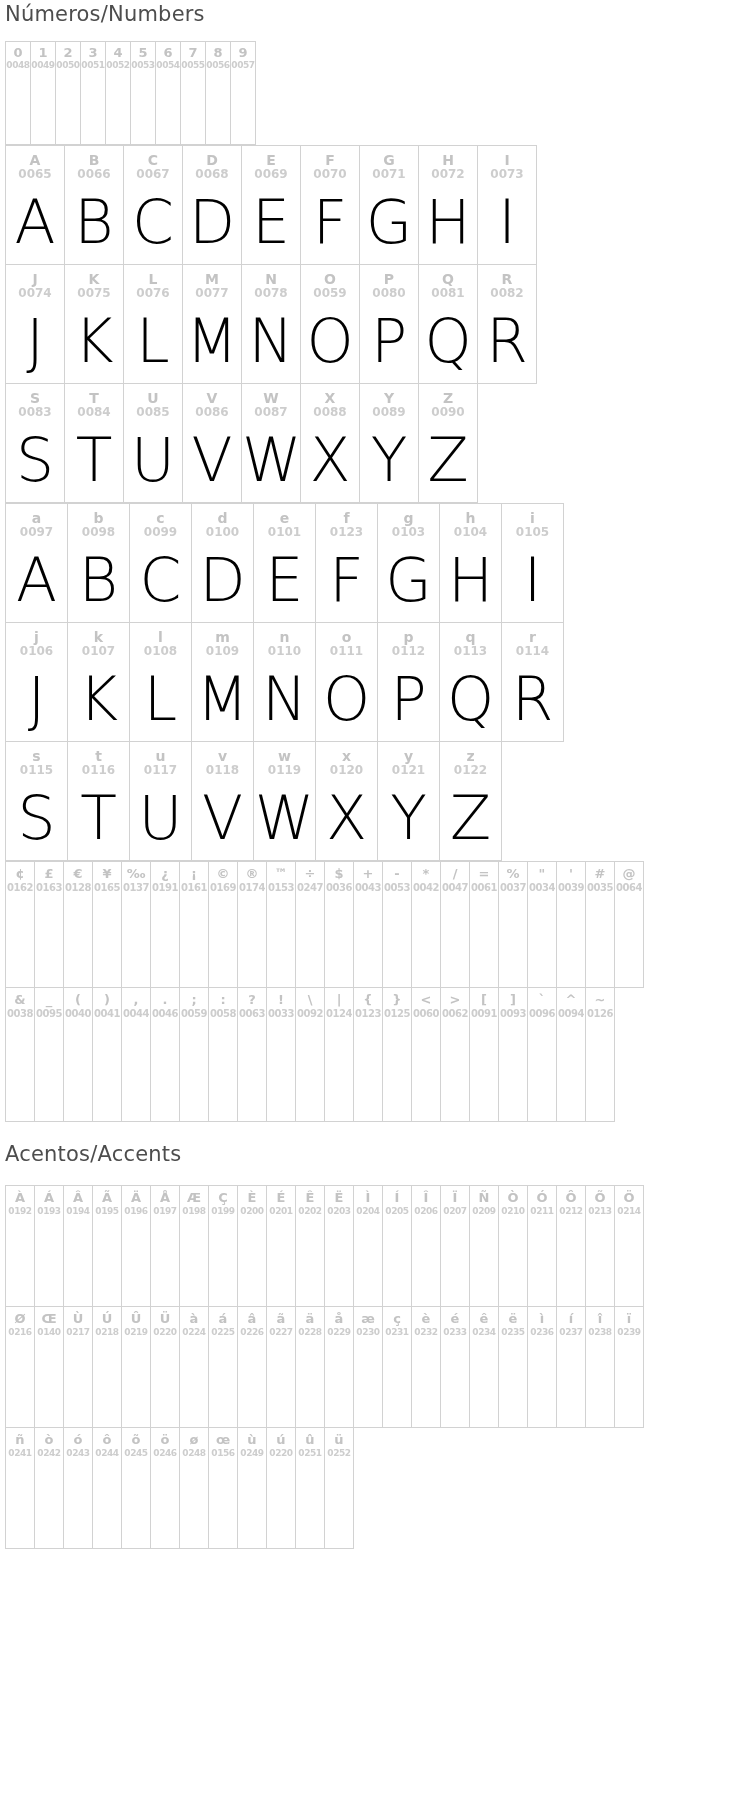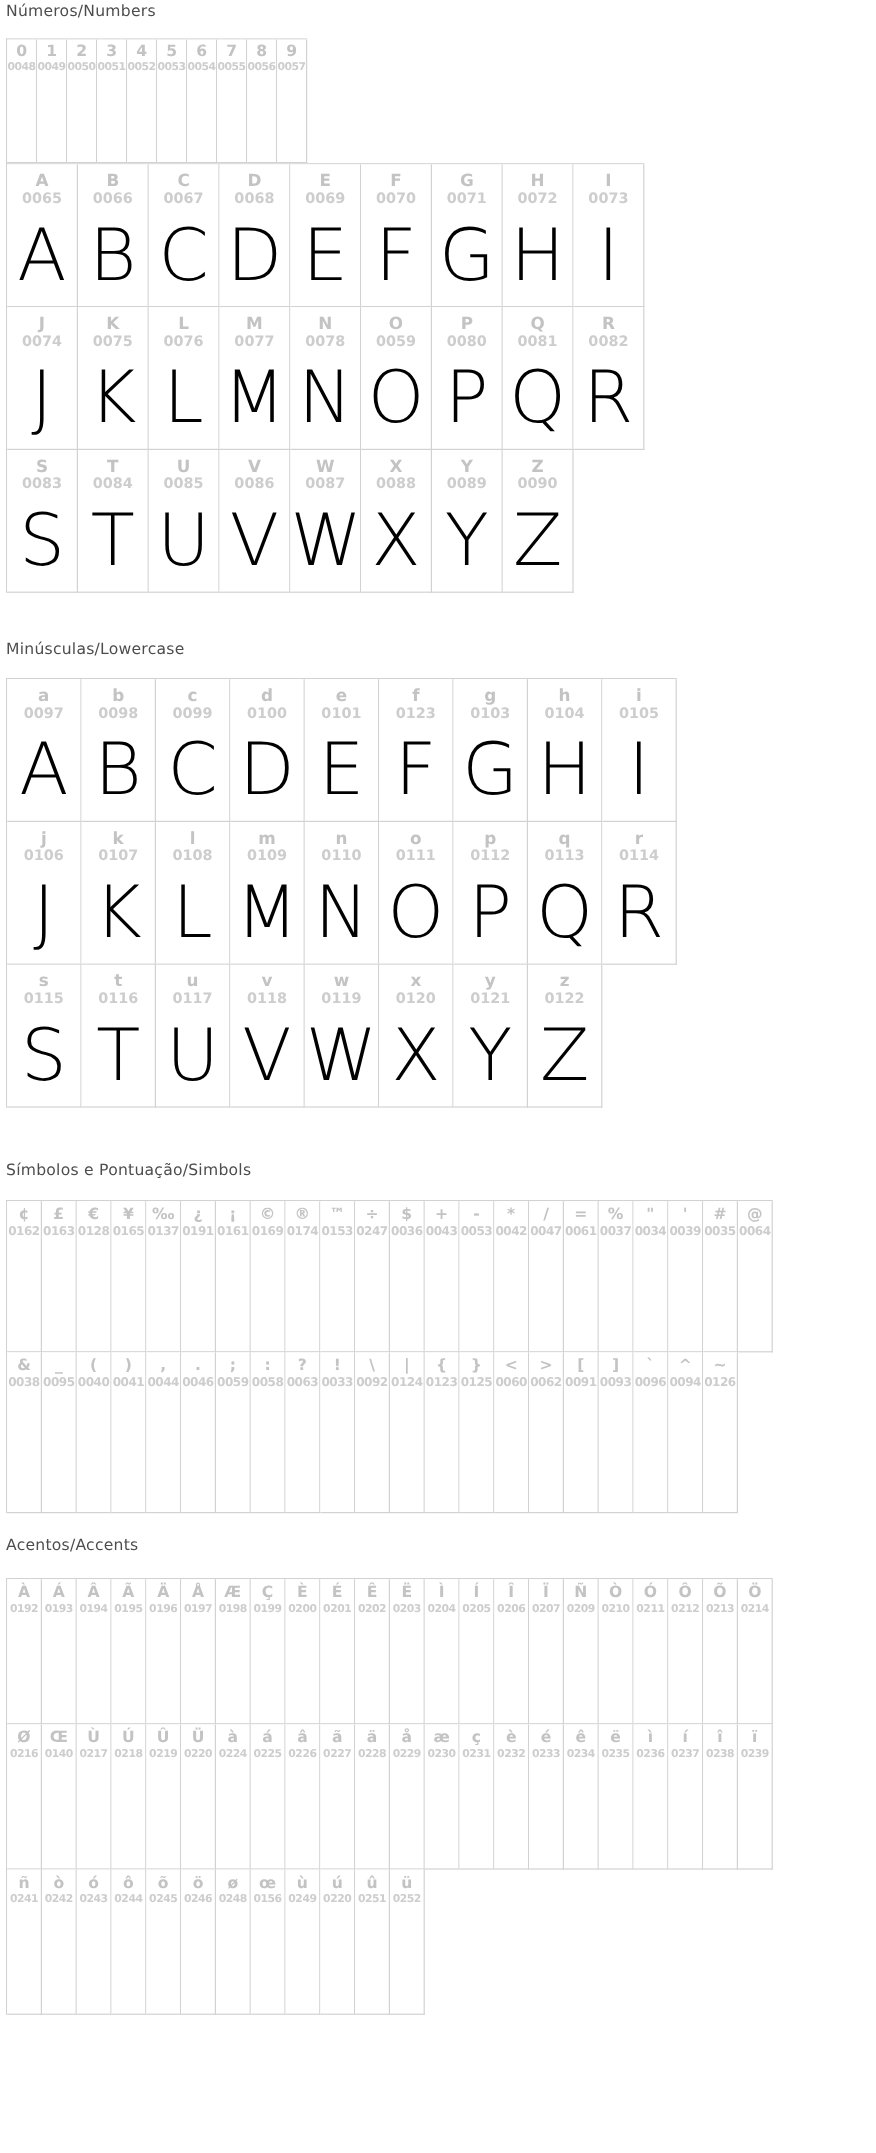--- a/index.html
+++ b/index.html
@@ -4,21 +4,21 @@
 <style>
   *{box-sizing:border-box}
   html,body{margin:0;padding:0}
   body{
     width:730px;height:1794px;overflow:hidden;
     background:#ffffff;
     font-family:"DejaVu Sans","Liberation Sans",sans-serif;
     padding:2px 0 0 5px;
   }
   .sec-title{
-    font-size:13px;font-weight:400;color:#4d4d4d;
+    font-size:21px;font-weight:400;color:#4d4d4d;
     letter-spacing:.2px;margin:0;
   }
   .s0 .sec-title{margin:0 0 15px}
   .s1 .sec-title{margin:60px 0 16px}
   .s2 .sec-title{margin:40px 0 16px}
   .s3 .sec-title{margin:45px 0 17px}
   .s4 .sec-title{margin:20px 0 19px}
 
   .grid{display:block;width:max-content;border-top:1px solid #d2d2d2;border-left:1px solid #d2d2d2;line-height:0}
   .row{display:flex}
@@ -327,21 +327,20 @@
               <span class="hdr-ch">Z</span>
               <span class="hdr-code">0090</span>
             </div>
             <div class="glyph">Z</div>
           </div>
         </div>
       </div>
   </section>
 
   <section class="spec-section s2">
-    <h2 class="sec-title">Minúsculas/Lowercase</h2>
     <div class="grid sec-lower">
         <div class="row">
           <div class="cell">
             <div class="hdr">
               <span class="hdr-ch">a</span>
               <span class="hdr-code">0097</span>
             </div>
             <div class="glyph">A</div>
           </div>
           <div class="cell">
@@ -521,21 +520,20 @@
               <span class="hdr-ch">z</span>
               <span class="hdr-code">0122</span>
             </div>
             <div class="glyph">Z</div>
           </div>
         </div>
       </div>
   </section>
 
   <section class="spec-section s3">
-    <h2 class="sec-title">Símbolos e Pontuação/Simbols</h2>
     <div class="grid sec-symbols">
         <div class="row">
           <div class="cell">
             <div class="hdr">
               <span class="hdr-ch">¢</span>
               <span class="hdr-code">0162</span>
             </div>
             <div class="glyph"></div>
           </div>
           <div class="cell">

